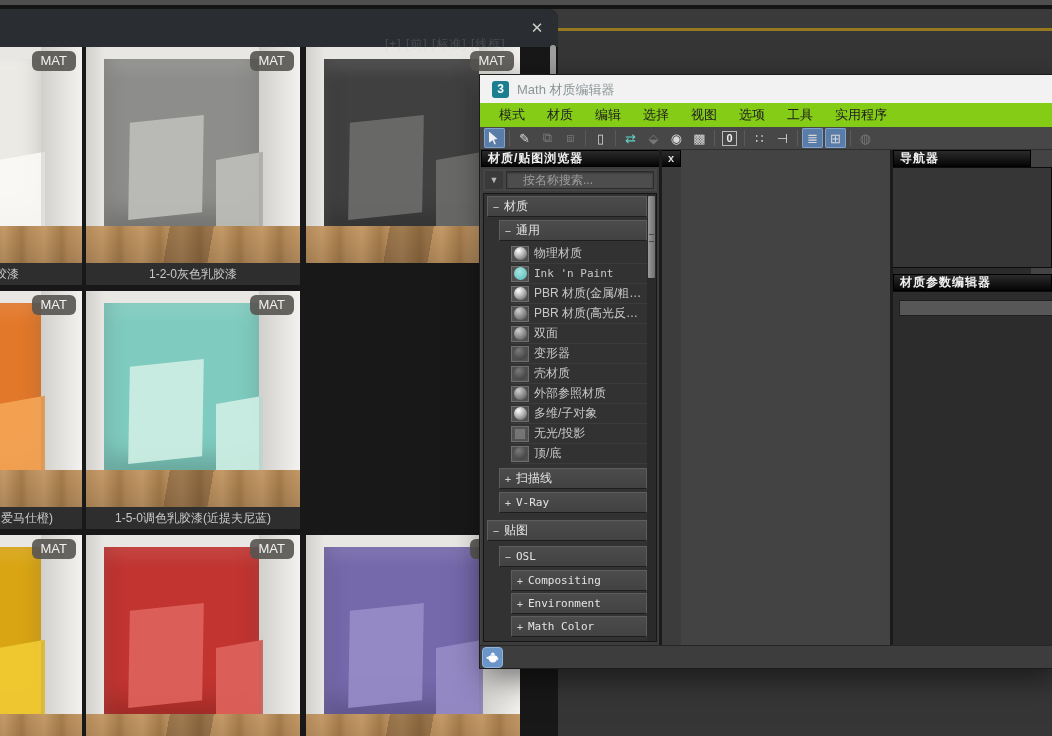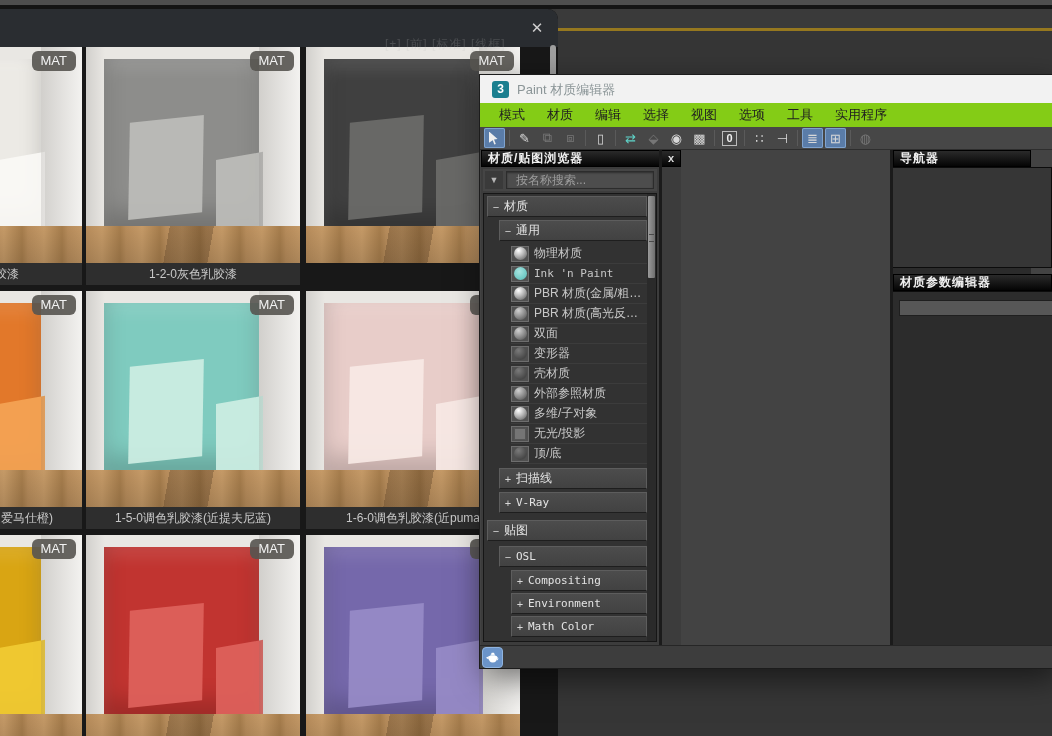--- a/index.html
+++ b/index.html
@@ -76,21 +76,21 @@
     color:#f0f0f0; font-weight:bold; font-size:12px; letter-spacing:1px;
     height:17px; line-height:15px; padding-left:6px; position:relative; }
   .panel-x { position:absolute; right:5px; top:0; color:#ddd; font-size:11px; font-weight:bold; }
 
   .left-panel { position:absolute; left:1px; top:75px; width:200px; height:495px; background:#3c3c3c; }
   .search-row { position:absolute; left:2px; top:19px; width:174px; height:22px; background:#454545;
     display:flex; align-items:center; }
   .drop-btn { width:18px; height:18px; margin-left:2px; background:#3a3a3a; color:#b5b5b5;
     font-size:9px; text-align:center; line-height:18px; }
   .search-field { flex:1; height:18px; margin:0 3px; background:#4d4d4d; border:1px solid #2c2c2c;
-    color:#9c9c9c; font-size:12px; line-height:16px; padding-left:9px; box-shadow:inset 0 1px 2px rgba(0,0,0,.4);
+    color:#9c9c9c; font-size:12px; line-height:16px; padding-left:16px; box-shadow:inset 0 1px 2px rgba(0,0,0,.4);
     white-space:nowrap; overflow:hidden; }
   .tree { position:absolute; left:2px; top:43px; width:174px; height:449px; background:#323232;
     border:1px solid #161616; overflow:hidden; }
   .trow { position:absolute; left:0; height:20px; display:flex; align-items:center;
     color:#c8c8c8; font-size:12px; white-space:nowrap; overflow:hidden; }
   .trow.group { height:21px; background:linear-gradient(#4c4c4c, #424242);
     border:1px solid #5d5d5d; border-bottom-color:#1e1e1e; color:#e4e4e4; }
   .trow .pm { width:12px; text-align:center; font-size:11px; color:#d8d8d8; margin:0 2px; }
   .trow.item { border-bottom:1px solid #3c3c3c; }
   .mono { font-family:"DejaVu Sans Mono", monospace; font-size:11px; }
@@ -218,35 +218,20 @@
             <div class="patch1" style="background-color: rgb(205, 238, 227);"></div>
             <div class="patch2" style="background-color: rgb(205, 238, 227);"></div>
             </div>
           <div class="wallR"></div>
             <div class="floor"></div>
           <div class="mat-badge">MAT</div>
         </div>
         <div class="tile-label">1-5-0调色乳胶漆(近提夫尼蓝)</div>
       </div>
     </div>
-    <div class="tilewrap" style="left:306px;top:282px;width:214px;height:238px">
-      <div class="tile" style="left:0">
-        <div class="tile-img">
-            <div class="wallL"></div>
-          <div class="backwall" style="background-color: rgb(232, 205, 201);">
-            <div class="patch1" style="background-color: rgb(247, 233, 229);"></div>
-            <div class="patch2" style="background-color: rgb(247, 233, 229);"></div>
-            </div>
-          <div class="wallR"></div>
-            <div class="floor"></div>
-          <div class="mat-badge">MAT</div>
-        </div>
-        <div class="tile-label">1-6-0调色乳胶漆(近puma</div>
-      </div>
-    </div>
 
     <div class="tilewrap" style="left:0;top:526px;width:82px;height:201px">
       <div class="tile" style="left:-132px">
         <div class="tile-img">
           <div class="backwall" style="background-color: rgb(217, 165, 19);">
 
             <div class="patch2" style="background-color: rgb(241, 203, 51);"></div>
             </div>
           <div class="wallR"></div>
             <div class="floor"></div>
@@ -285,21 +270,21 @@
 
     <div class="lib-close">✕</div>
     <div class="lib-scrollthumb"></div>
   </div>
 
   <div class="vp-label">[+] [前] [标准] [线框]</div>
 
   <div class="slate">
     <div class="slate-titlebar">
       <div class="logo3">3</div>
-      <div class="slate-title">Paint 材质编辑器</div>
+      <div class="slate-title">Math 材质编辑器</div>
     </div>
 
     <div class="menubar">
       <div class="menu-item">模式</div>
       <div class="menu-item">材质</div>
       <div class="menu-item">编辑</div>
       <div class="menu-item">选择</div>
       <div class="menu-item">视图</div>
       <div class="menu-item">选项</div>
       <div class="menu-item">工具</div>

